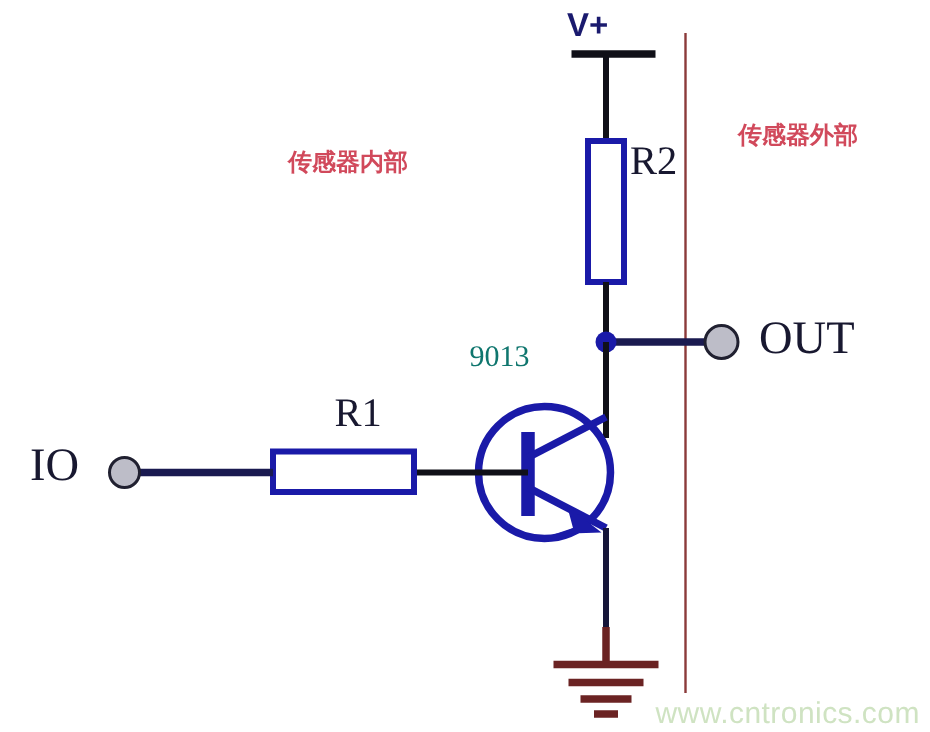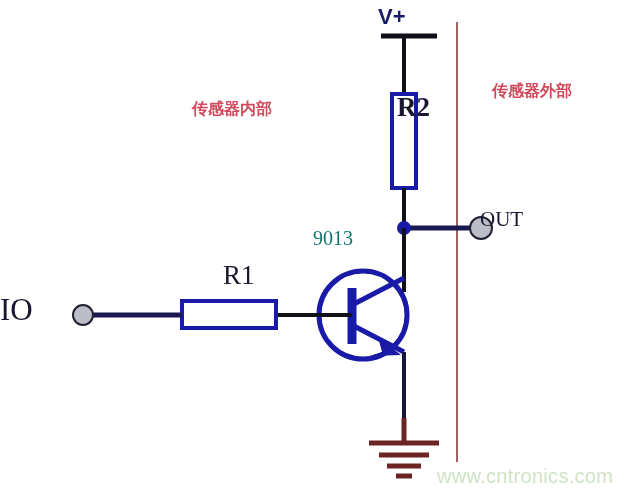--- a/index.html
+++ b/index.html
@@ -29,55 +29,54 @@
   }
   .lbl-vplus {
     left: 378px;
     top: 6px;
     font-family: "Liberation Sans", "DejaVu Sans", sans-serif;
     font-weight: bold;
     font-size: 22px;
     color: #1a1a6e;
   }
   .lbl-r2 {
-    left: 397px;
+    left: 420px;
     top: 94px;
     font-size: 27px;
     color: #181830;
-    font-weight: bold;
   }
   .lbl-r1 {
     left: 177px;
     top: 262px;
     font-size: 27px;
     color: #181830;
     margin-left: 46px;
   }
   .lbl-9013 {
     left: 313px;
     top: 228px;
     font-size: 20px;
     color: #0f766e;
   }
   .lbl-io {
-    left: 0;
+    left: 20px;
     top: 294px;
     font-size: 31px;
     color: #181830;
   }
   .lbl-out {
-    left: 480px;
+    left: 506px;
     top: 209px;
-    font-size: 21px;
+    font-size: 31px;
     color: #181830;
   }
   .lbl-inside {
     left: 192px;
     top: 101px;
-    font-family: Liberation Sans, sans-serif;
+    font-family: Liberation Mono, monospace;
     font-weight: bold;
     font-size: 16px;
     color: #d1495b;
   }
   .lbl-outside {
     left: 492px;
     top: 83px;
     font-family: "Liberation Sans", "DejaVu Sans", sans-serif;
     font-weight: bold;
     font-size: 16px;

